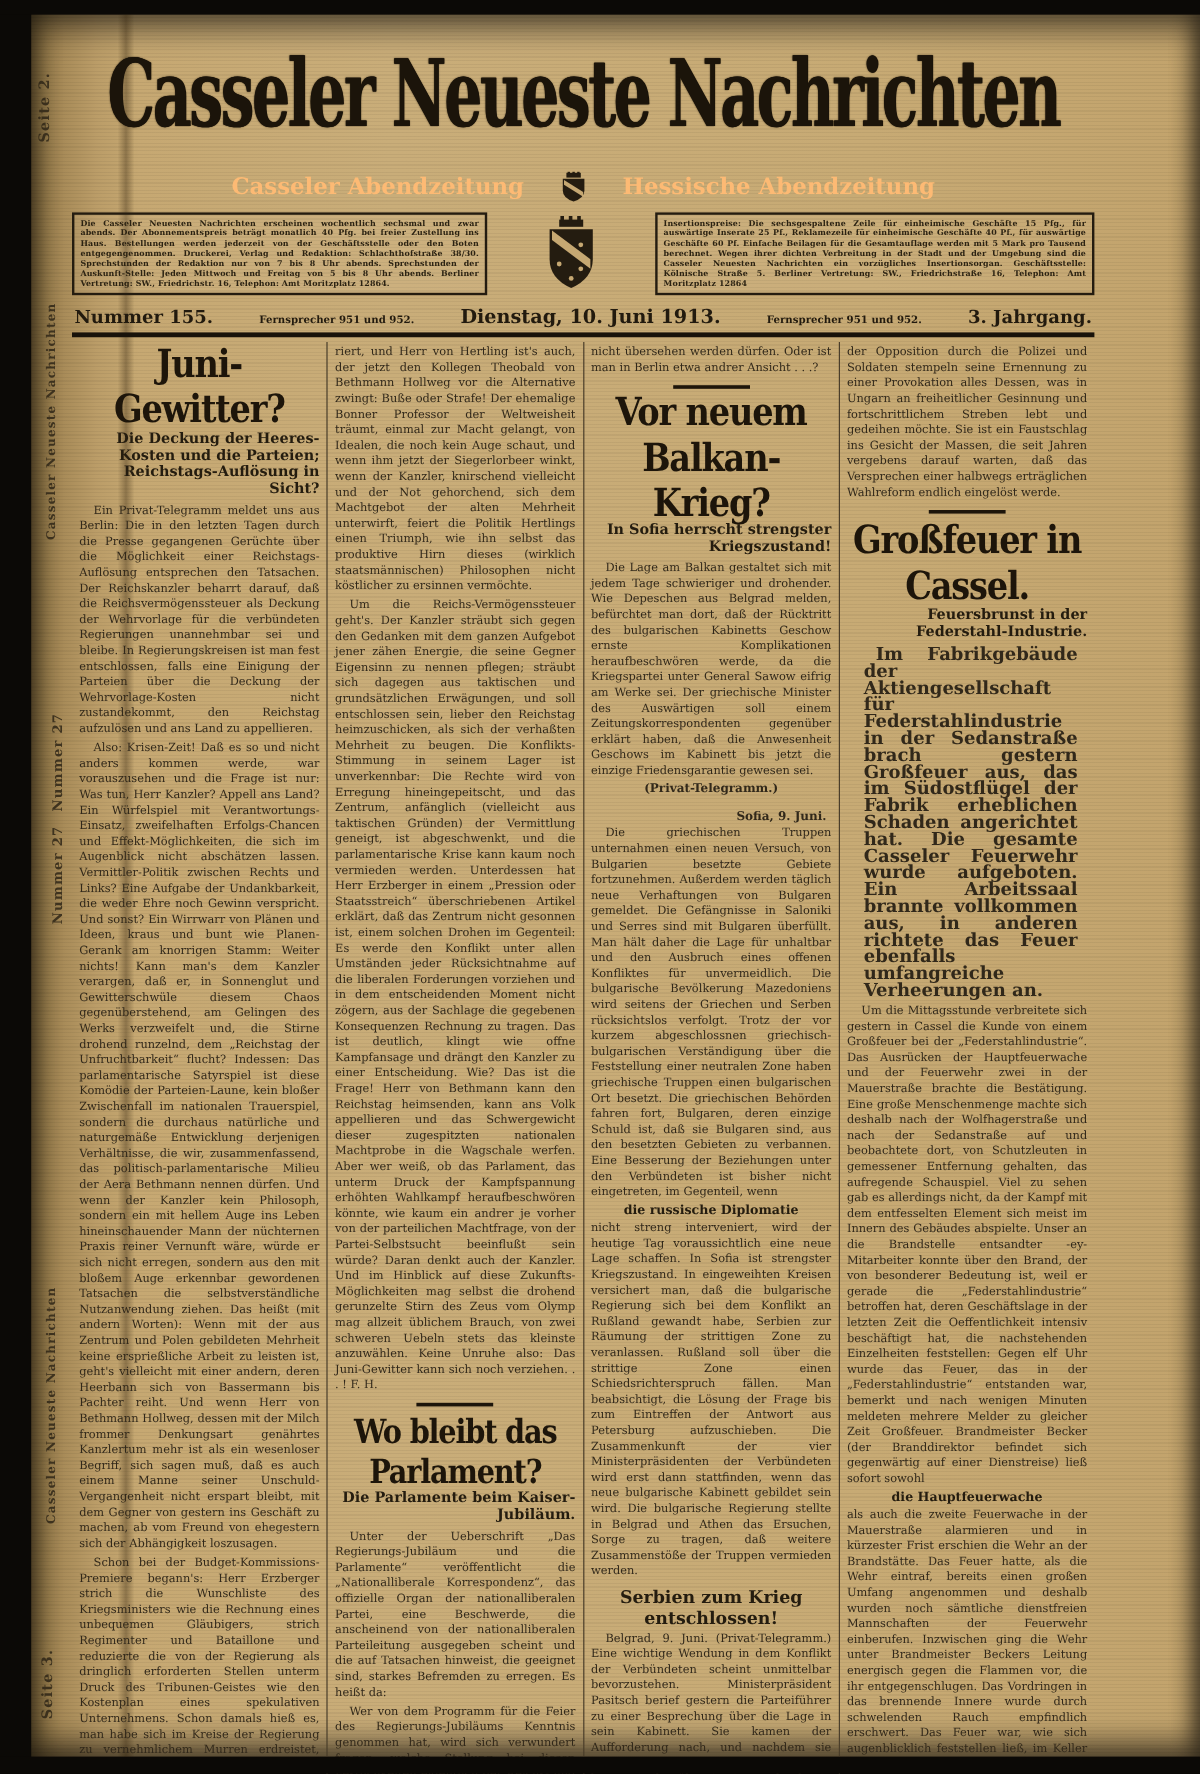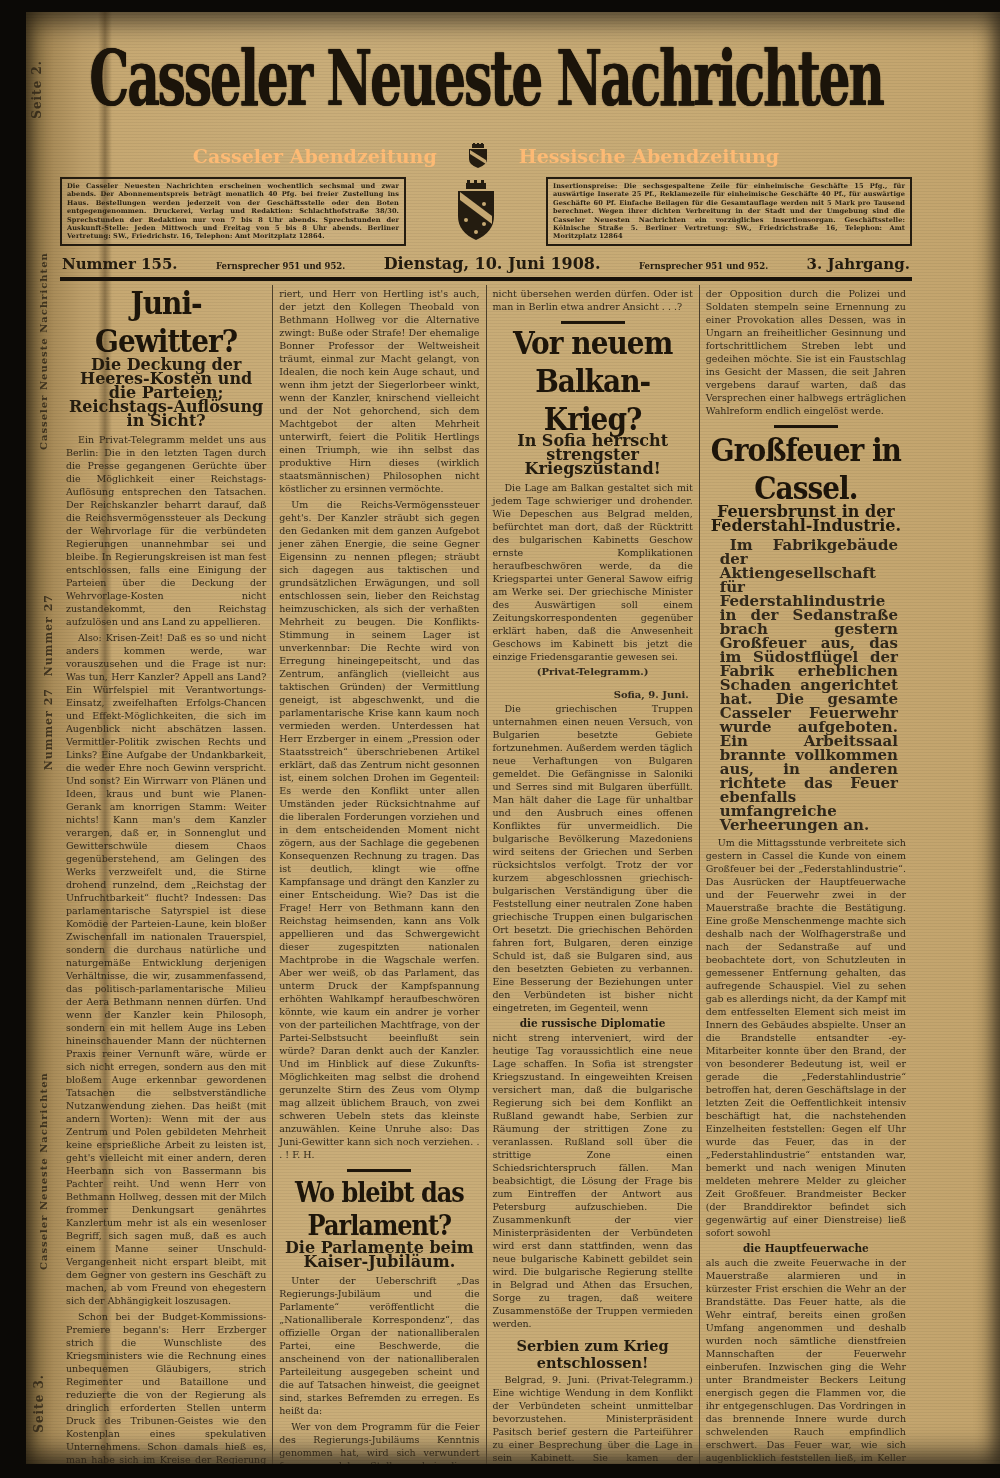--- a/index.html
+++ b/index.html
@@ -68,21 +68,21 @@
     flex:1 1 0;padding:2px 6px 0 6px;overflow:hidden;color:#31281a;
   }
   .col + .col{border-left:1px solid #4a3e2a;}
   .article-headline{
     text-align:center;font-weight:bold;color:#1d150a;
     margin:2px 0 3px 0;transform:scaleY(1.15);
   }
   .size-xl{font-size:28px;letter-spacing:-1px;}
   .size-l{font-size:24px;letter-spacing:-1px;}
   .article-subhead{
-    text-align:center;font-weight:bold;font-size:16px;line-height:14px;
+    text-align:right;font-weight:bold;font-size:12px;line-height:14px;
     margin:2px 0 5px 0;color:#241c0f;
   }
   .mid-headline{
     text-align:center;font-weight:bold;font-size:14.5px;margin:7px 0 2px 0;color:#241c0f;
   }
   .telegram-note{text-align:center;font-size:10px;font-weight:bold;margin:0 0 2px 0;}
   .article-dateline{text-align:right;font-weight:bold;font-size:10px;margin:12px 4px 2px 0;}
   .crosshead{
     text-align:center;font-weight:bold;font-size:10.5px;margin:3px 0 2px 0;color:#241c0f;
   }
@@ -152,21 +152,21 @@
           <circle cx="34" cy="44" r="2" fill="#c6a872"></circle>
         <circle cx="26" cy="52" r="2" fill="#c6a872"></circle>
       </svg>
     </div>
     <div class="infobox right">Insertionspreise: Die sechsgespaltene Zeile für einheimische Geschäfte 15 Pfg., für auswärtige Inserate 25 Pf., Reklamezeile für einheimische Geschäfte 40 Pf., für auswärtige Geschäfte 60 Pf. Einfache Beilagen für die Gesamtauflage werden mit 5 Mark pro Tausend berechnet. Wegen ihrer dichten Verbreitung in der Stadt und der Umgebung sind die Casseler Neuesten Nachrichten ein vorzügliches Insertionsorgan. Geschäftsstelle: Kölnische Straße 5. Berliner Vertretung: SW., Friedrichstraße 16, Telephon: Amt Moritzplatz 12864</div>
   </div>
 
   <div class="dateline">
     <span class="dl-number">Nummer 155.</span>
     <span class="dl-phone">Fernsprecher 951 und 952.</span>
-    <span class="dl-date">Dienstag, 10. Juni 1908.</span>
+    <span class="dl-date">Dienstag, 10. Juni 1913.</span>
     <span class="dl-phone">Fernsprecher 951 und 952.</span>
     <span class="dl-volume">3. Jahrgang.</span>
   </div>
 
   <div class="columns">
 
     <div class="col">
       <div class="article-headline size-xl">Juni-Gewitter?</div>
       <div class="article-subhead">Die Deckung der Heeres-Kosten und die Parteien; Reichstags-Auflösung in Sicht?</div>
       <p class="para">Ein Privat-Telegramm meldet uns aus Berlin: Die in den letzten Tagen durch die Presse gegangenen Gerüchte über die Möglichkeit einer Reichstags-Auflösung entsprechen den Tatsachen. Der Reichskanzler beharrt darauf, daß die Reichsvermögenssteuer als Deckung der Wehrvorlage für die verbündeten Regierungen unannehmbar sei und bleibe. In Regierungskreisen ist man fest entschlossen, falls eine Einigung der Parteien über die Deckung der Wehrvorlage-Kosten nicht zustandekommt, den Reichstag aufzulösen und ans Land zu appellieren.</p>

